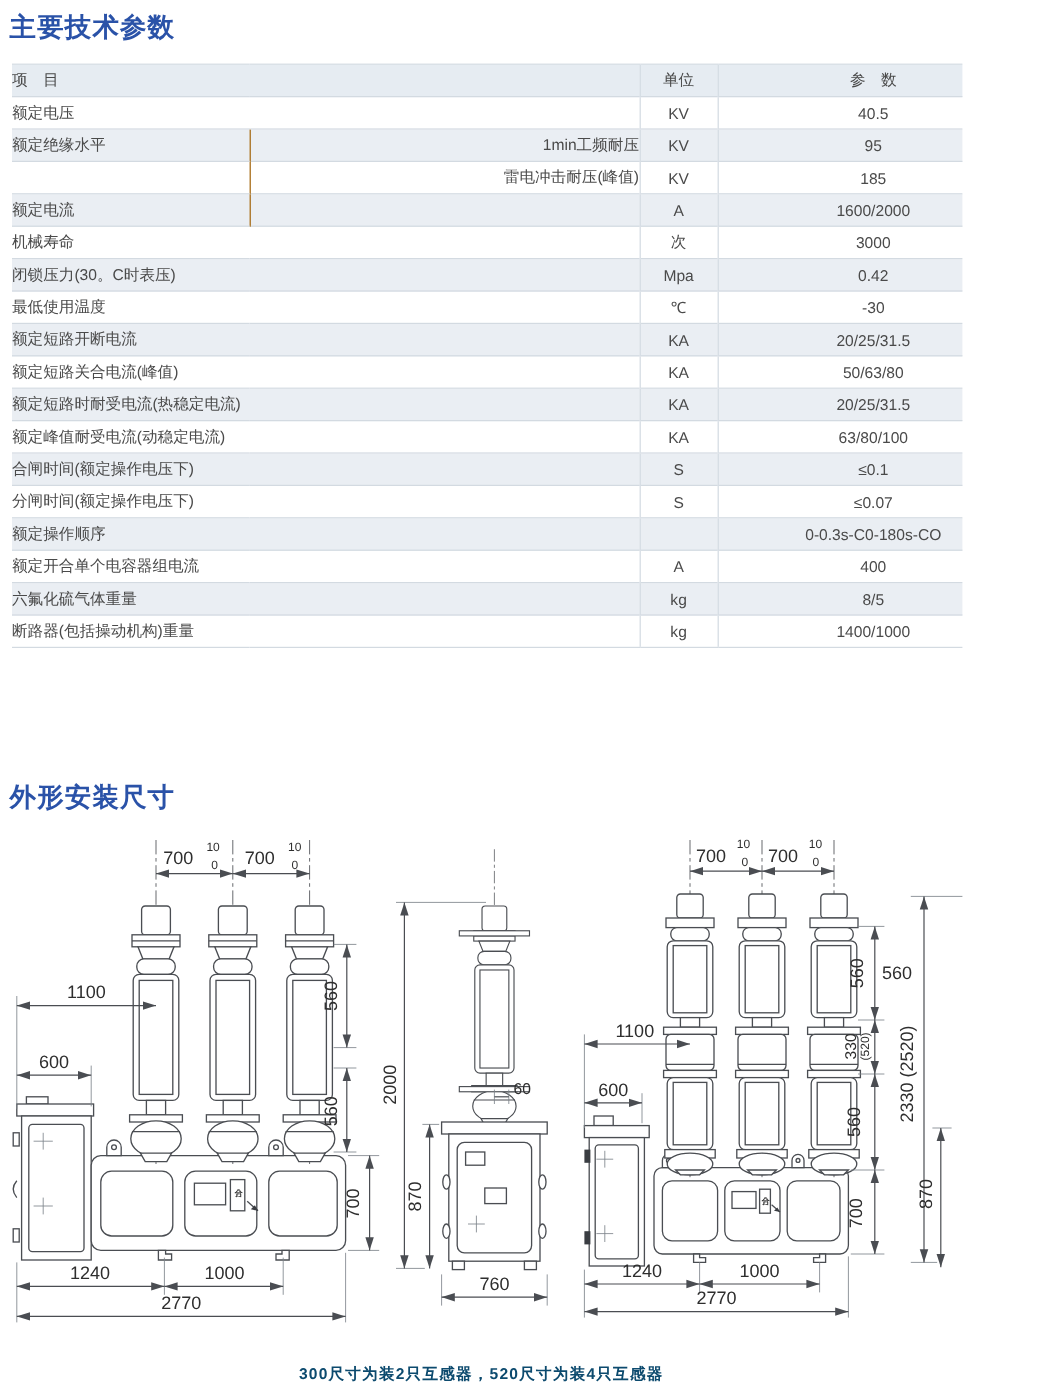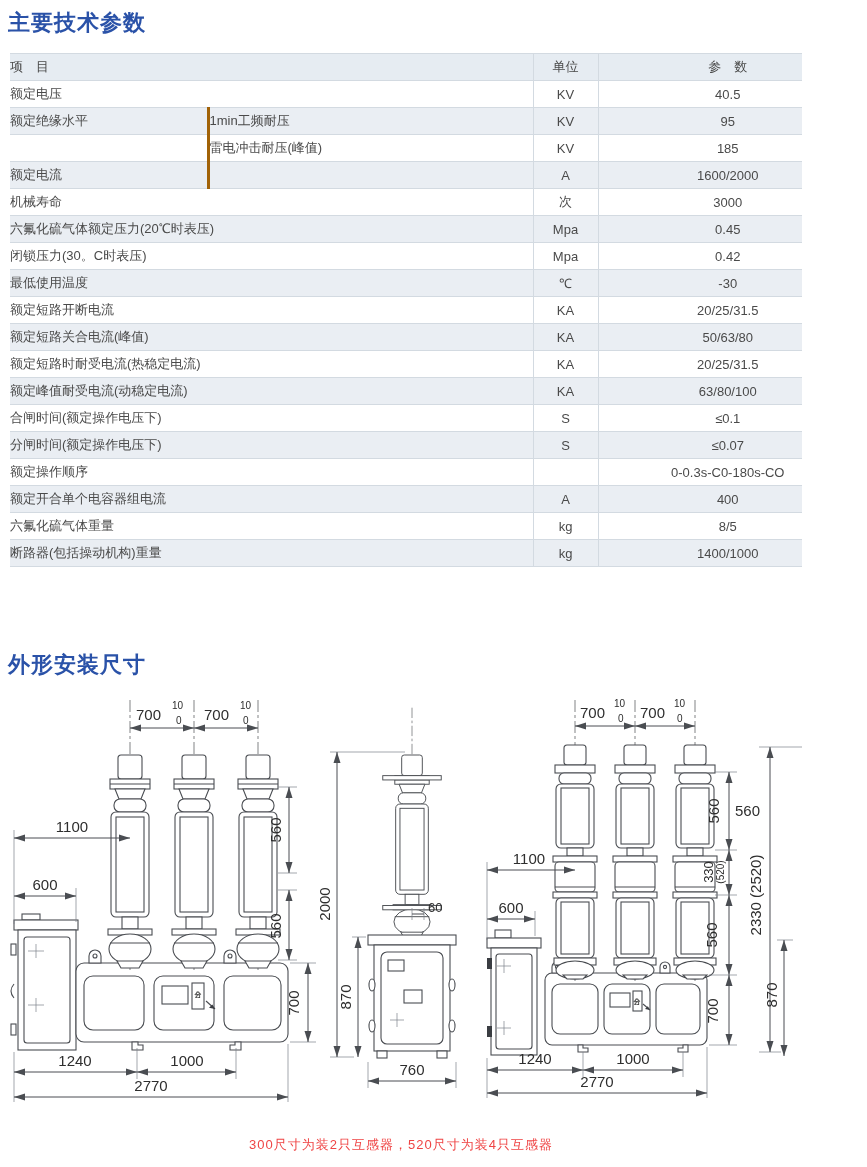--- a/index.html
+++ b/index.html
@@ -9,21 +9,21 @@
   #title1{top:8px;}
   #title2{top:650px;}
 
   table.params{position:absolute;left:10px;top:53px;width:847px;border-collapse:collapse;
                table-layout:fixed;font-size:13px;color:#4a4a4a;}
   table.params th,table.params td{border-top:1px solid #d3dae1;height:26px;padding:0;font-weight:normal;}
   table.params tr.last td{border-bottom:1px solid #d3dae1;}
   thead th{background:#e6ecf2;}
   tbody tr:nth-child(even) td{background:#eaeef3;}
   .cell-item{ text-align:left;padding-left:15px;}
-  .cell-sub{ text-align:left;padding-left:14px;border-left:3px solid #a16207;}
+  .cell-sub{ text-align:right;padding-left:14px;border-left:1px solid #a16207;}
   .cell-unit{ text-align:center;border-left:1px solid #d3dae1;}
   .cell-value{ text-align:center;border-left:1px solid #d3dae1;}
   th.h-item{text-align:left;}
 
   .drawing{position:absolute;top:690px;}
   #drawL{left:0;}
   #drawR{left:467px;}
   .st{stroke:#4a4d52;fill:none;stroke-width:1.1;}
   .fw{fill:#fff;stroke:#4a4d52;stroke-width:1.1;}
   .fb{fill:#3a3d42;stroke:none;}
@@ -31,21 +31,21 @@
   .dm{stroke:#4a4d52;stroke-width:1;fill:none;}
   .xt{stroke:#7d838a;stroke-width:0.7;fill:none;}
   svg text{fill:#2e2e2e;font-family:"Liberation Sans",sans-serif;}
   .t15{font-size:15px;}
   .t13{font-size:13px;}
   .t10{font-size:10px;}
   .t7{font-size:7px;}
   .vert{writing-mode:tb;}
 
   .note{position:absolute;left:0;top:1136px;width:100%;text-align:center;
-        font-size:13px;color:#ef4444;letter-spacing:1px;}
+        font-size:13px;color:#0c4a6e;letter-spacing:1px;font-weight:bold;}
 </style>
 </head>
 <body>
 
 <div class="page">
 
   <h2 id="title1" class="sec-title">主要技术参数</h2>
 
   <table class="params">
     <colgroup>
@@ -82,25 +82,20 @@
       <tr>
         <td class="cell-item">额定电流</td>
         <td class="cell-sub"></td>
         <td class="cell-unit">A</td>
         <td class="cell-value">1600/2000</td>
       </tr>
       <tr>
         <td class="cell-item" colspan="2">机械寿命</td>
         <td class="cell-unit">次</td>
         <td class="cell-value">3000</td>
-      </tr>
-      <tr>
-        <td class="cell-item" colspan="2">六氟化硫气体额定压力(20℃时表压)</td>
-        <td class="cell-unit">Mpa</td>
-        <td class="cell-value">0.45</td>
       </tr>
       <tr>
         <td class="cell-item" colspan="2">闭锁压力(30。C时表压)</td>
         <td class="cell-unit">Mpa</td>
         <td class="cell-value">0.42</td>
       </tr>
       <tr>
         <td class="cell-item" colspan="2">最低使用温度</td>
         <td class="cell-unit">℃</td>
         <td class="cell-value">-30</td>

